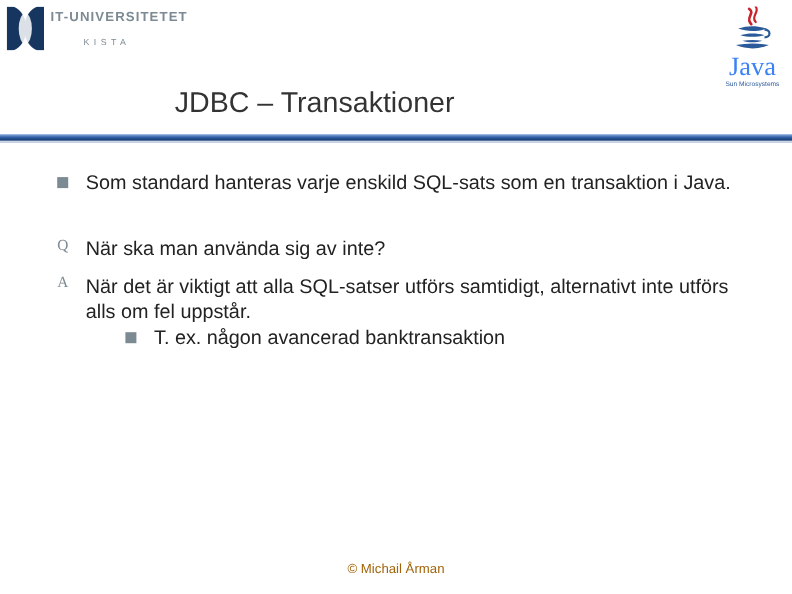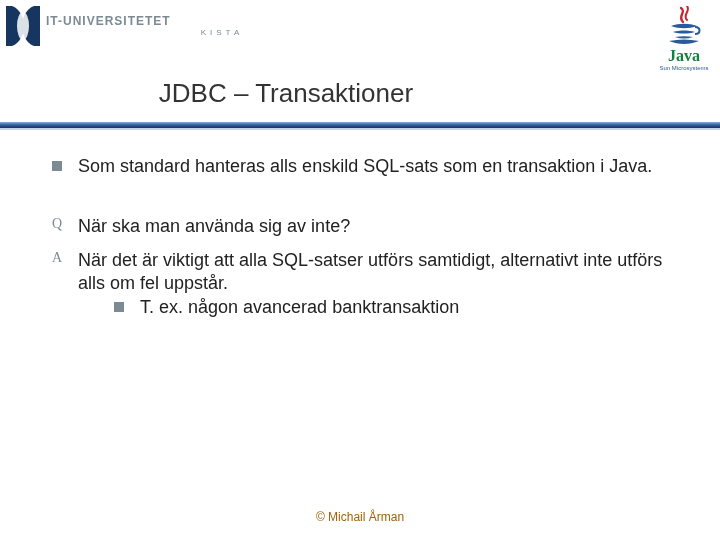--- a/index.html
+++ b/index.html
@@ -3,27 +3,27 @@
 <meta charset="utf-8">
 <style>
   * { margin: 0; padding: 0; box-sizing: border-box; }
   html, body { width: 720px; height: 540px; font-family: Verdana, Arial, sans-serif; background: #fff; color: #222; }
   .slide { position: relative; width: 720px; height: 540px; }
 
   
   .logo-itu { position: absolute; top: 6px; left: 6px; display: flex; align-items: center; gap: 6px; }
   .logo-itu-mark { width: 34px; height: 40px; position: relative; overflow: hidden; }
   .logo-itu-mark svg { display: block; }
-  .logo-itu-text { display: flex; flex-direction: row; line-height: 1; }
+  .logo-itu-text { display: flex; flex-direction: column; line-height: 1; }
   .logo-itu-text .l1 { font-size: 12px; letter-spacing: 1px; color: #7c8a93; font-weight: 600; }
   .logo-itu-text .l2 { font-size: 8px; letter-spacing: 4px; color: #7c8a93; margin-top: 14px; padding-left: 30px; }
 
   .logo-java { position: absolute; top: 6px; right: 6px; width: 60px; text-align: center; }
   .logo-java .cup { display: inline-block; }
-  .logo-java .wordmark { font-family: Georgia, 'Times New Roman', serif; font-weight: bold; color: #15803d; font-size: 16px; line-height: 1; margin-top: -2px; }
+  .logo-java .wordmark { font-family: Georgia, 'Times New Roman', serif; font-weight: normal; color: #3b82f6; font-size: 24px; line-height: 1; margin-top: -2px; }
   .logo-java .sub { font-size: 6px; color: #2a5a9a; margin-top: 1px; }
 
   
   .title { position: absolute; top: 78px; left: 0; width: 572px; text-align: center; font-family: Verdana, Arial, sans-serif; font-size: 26px; color: #333; }
   .rule { position: absolute; top: 118px; left: 0; width: 720px; height: 14px; }
   .rule .bar { position: absolute; left: 0; top: 4px; height: 6px; width: 720px;
                background: linear-gradient(180deg, #8aaee0 0%, #2f5ea3 50%, #123566 100%); }
   .rule .bar2 { position: absolute; left: 0; top: 10px; height: 2px; width: 720px; background: #c8d3e5; }
 
   
@@ -85,21 +85,21 @@
     <div class="bar"></div>
     <div class="bar2"></div>
   </div>
 
   <div class="body">
 
     <div class="item">
       <div class="bullet sq">
           <span></span>
         </div>
-      <div class="text">Som standard hanteras alls enskild SQL-sats som en transaktion i Java.</div>
+      <div class="text">Som standard hanteras varje enskild SQL-sats som en transaktion i Java.</div>
     </div>
 
 
     <div class="gap"></div>
 
     <div class="item">
       <div class="bullet letter">
           <span>Q</span>
         </div>
       <div class="text">När ska man använda sig av inte?</div>

